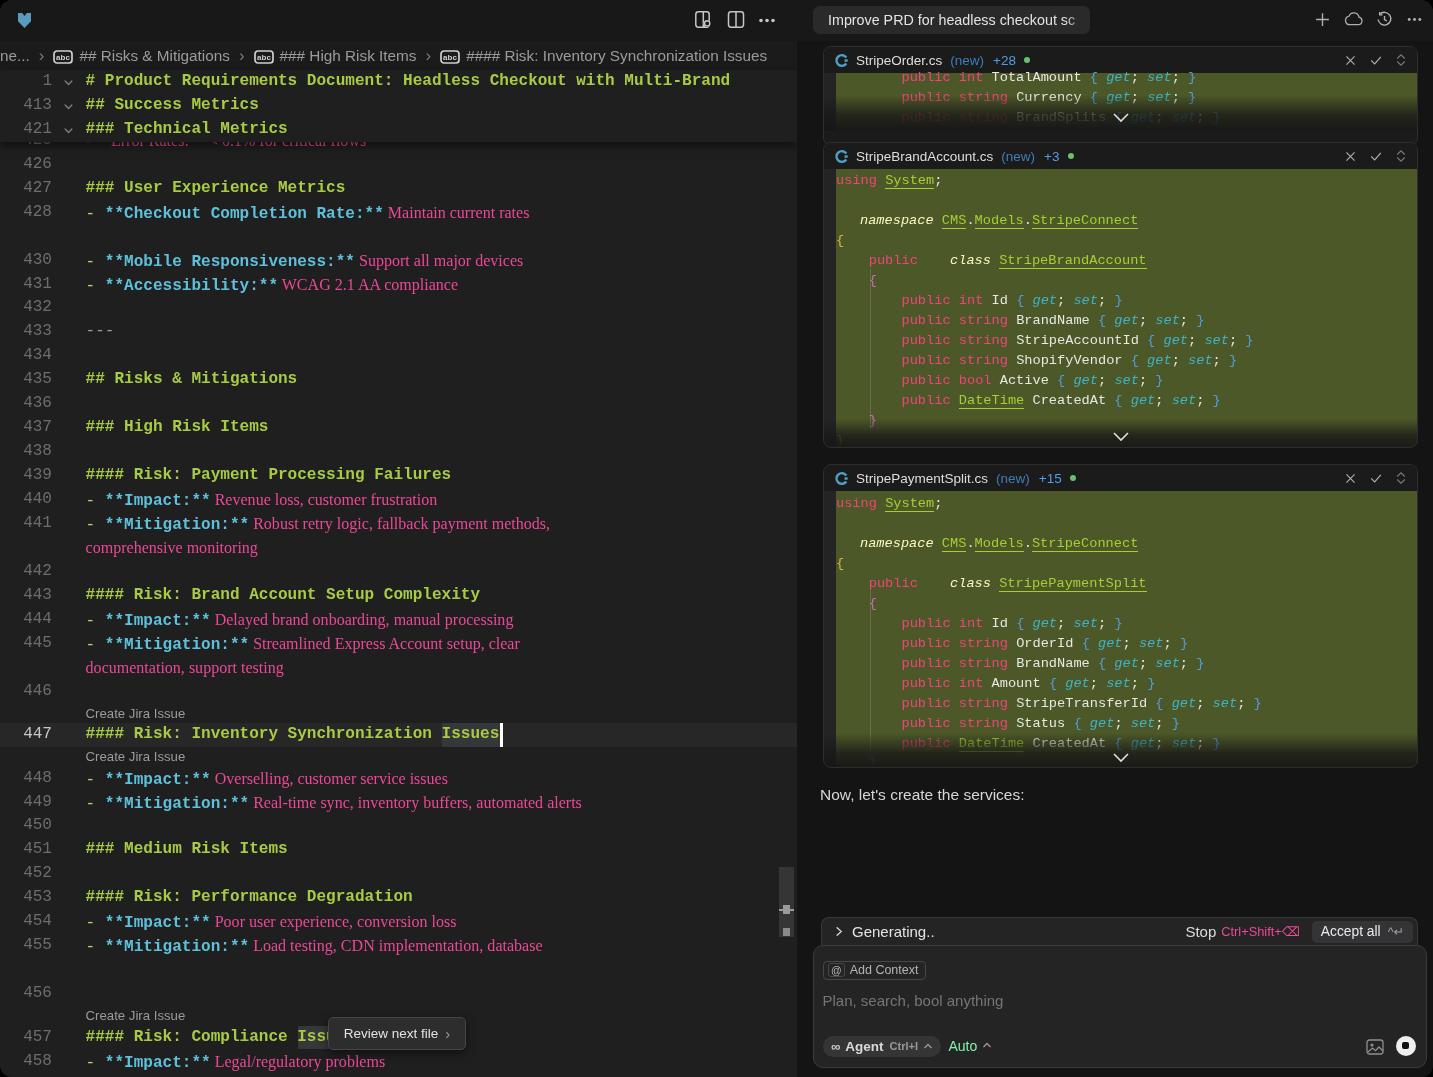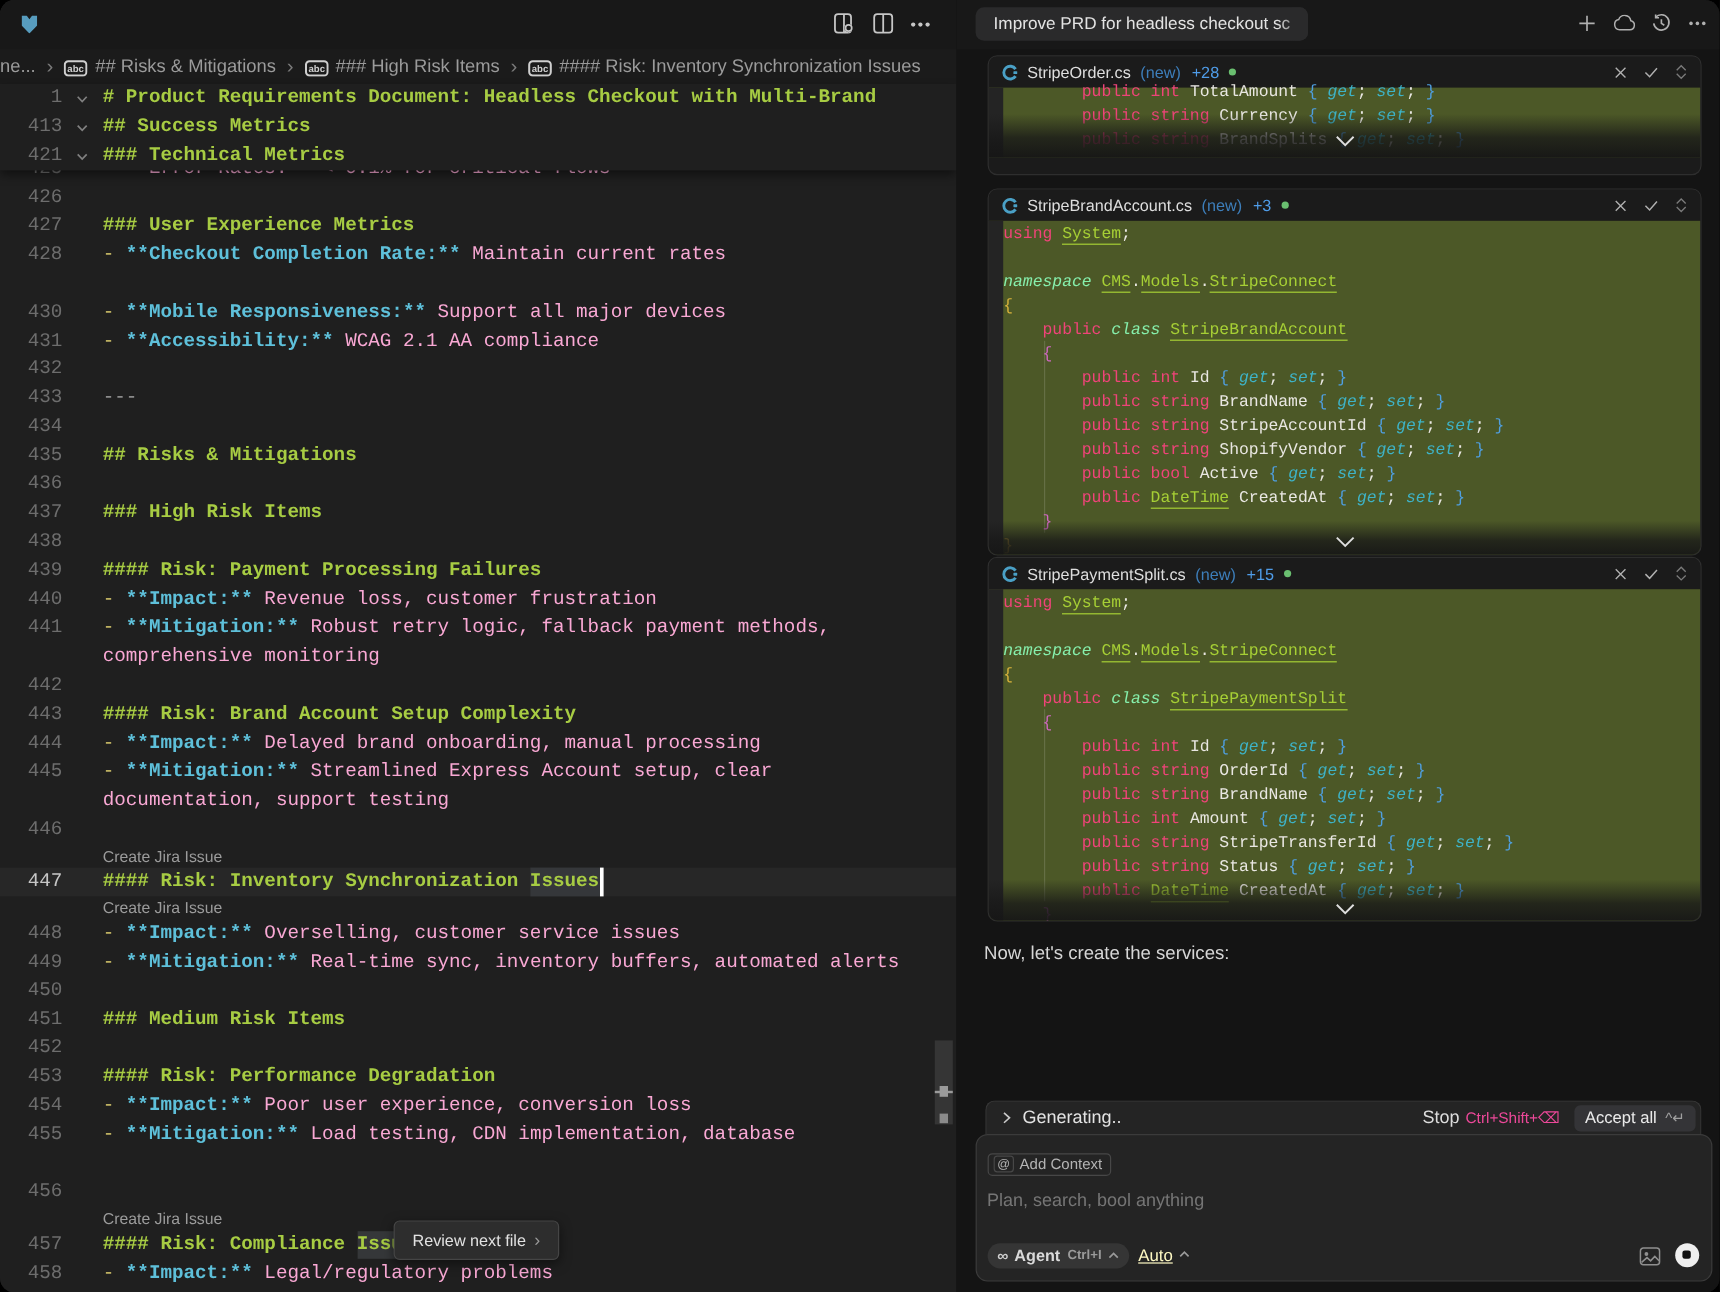--- a/index.html
+++ b/index.html
@@ -10,21 +10,21 @@
 .csep { color:#7a7a7a; margin:0 9px; font-size:17px; }
 .abc { display:inline-flex; margin-right:6px; position:relative; top:1px; }
 #code { position:absolute; left:0; top:0; width:797px; height:1077px; }
 .row { position:absolute; left:0; width:797px; height:23.95px; font:16.05px/23.95px "Liberation Mono", monospace; white-space:pre; }
 .row .num { position:absolute; left:0; top:0; width:52px; text-align:right; color:#6d6d6d; }
 .row .num.act { color:#c6c6c6; }
 .row .tx { position:absolute; left:85.6px; top:0; }
 .g { color:#a7cc43; font-weight:bold; }
 .d { color:#d5c66b; }
 .c { color:#5ec0da; font-weight:bold; }
-.k { color:#f9a8d4; }
+.k { color:#ec4899;font-family:Liberation Serif, serif; }
 .hr { color:#9b9b9b; }
 .curline { position:absolute; left:0; top:0; width:797px; height:100%; background:#272727; }
 .sel { position:absolute; top:0; height:100%; background:#35373a; }
 .wordhl { position:absolute; top:0; height:100%; background:#353739; }
 .cursor { position:absolute; width:2.6px; height:23.95px; background:#ffffff; }
 .lens { position:absolute; height:19.5px; font:13.2px/19.5px "Liberation Sans", sans-serif; color:#9b9b9b; }
 .stickywrap { position:absolute; left:0; top:70px; width:797px; height:71.5px; background:#1f1f1f; box-shadow:0 4px 8px rgba(0,0,0,0.5); }
 .srow { position:absolute; left:0; width:797px; height:23.8px; font:16.05px/23.8px "Liberation Mono", monospace; white-space:pre; }
 .srow .num { position:absolute; left:0; top:0; width:52px; text-align:right; color:#6d6d6d; }
 .srow .tx { position:absolute; left:85.6px; top:0; }
@@ -47,21 +47,21 @@
 .bnew { color:#3d7eba; font:13.5px "Liberation Sans", sans-serif; margin-left:8px; }
 .bplus { color:#4f9ce8; font:13.5px "Liberation Sans", sans-serif; margin-left:9px; }
 .bdot { width:6px; height:6px; border-radius:50%; background:#6abf70; margin-left:8px; }
 .bicons { margin-left:auto; display:flex; align-items:center; gap:12px; }
 .bbody { position:absolute; left:0; width:100%; background:#4c5827; }
 .bgut { position:absolute; left:0; top:0; width:12px; height:100%; background:#242424; }
 .iguide { position:absolute; left:46px; width:1px; background:rgba(255,255,255,0.14); }
 .crow { position:absolute; left:12px; height:20px; font:13.65px/20px "Liberation Mono", monospace; white-space:pre; color:#e9e7e2; }
 .pk { color:#ef4479; }
 .pw { color:#e9e7e2; }
-.kb { color:#86efac; font-style:italic; }
+.kb { color:#fef9c3; font-style:italic;padding-left:24px; }
 .tg { color:#a6cf35; border-bottom:1.5px solid #a6cf35; }
 .gs { color:#3eb3c7; font-style:italic; }
 .b1 { color:#d9b33c; }
 .b2 { color:#cf68c1; }
 .b3 { color:#4f9fe0; }
 .fadebot { position:absolute; left:0; bottom:0; width:100%; background:linear-gradient(180deg, rgba(26,26,26,0) 0%, rgba(24,24,24,0.78) 55%, rgba(22,22,22,0.97) 100%); }
 .bchev { position:absolute; left:50%; margin-left:-11px; }
 #nowtext { position:absolute; left:23px; top:786px; font:15.5px "Liberation Sans", sans-serif; color:#d6d6d6; }
 #genbar { position:absolute; left:24px; top:917px; width:597px; height:28px; background:#242424; border:1px solid #383838; border-bottom:none; border-radius:8px 8px 0 0; display:flex; align-items:center; }
 #genbar .gchv { margin-left:11px; }
@@ -72,21 +72,21 @@
 #acceptall .t1 { color:#eaeaea; font:500 13.8px "Liberation Sans", sans-serif; }
 #acceptall .t2 { color:#a0a0a0; font:12.5px "Liberation Sans", sans-serif; margin-left:7px; }
 #composer { position:absolute; left:15.5px; top:944.5px; width:614px; height:123px; background:#242424; border:1px solid #3b3b3b; border-radius:10px; }
 #addctx { position:absolute; left:9.5px; top:15px; height:19px; border:1px solid #474747; border-radius:4px; display:flex; align-items:center; padding:0 7px 0 4px; color:#b4b4b4; font:12.5px "Liberation Sans", sans-serif; }
 #addctx .at { border:1px solid #474747; border-radius:3px; font-size:10.5px; padding:0px 2px; margin-right:5px; color:#b4b4b4; }
 #ph { position:absolute; left:9px; top:46px; color:#757575; font:15px "Liberation Sans", sans-serif; }
 #agent { position:absolute; left:9.5px; top:90px; height:21px; background:#353535; border-radius:11px; display:flex; align-items:center; padding:0 8px; }
 #agent .inf { color:#cfcfcf; font:600 13px "Liberation Sans", sans-serif; margin-right:6px; letter-spacing:-1px; }
 #agent .nm { color:#dadada; font:600 13.5px "Liberation Sans", sans-serif; }
 #agent .kb2 { color:#9a9a9a; font:600 11px "Liberation Sans", sans-serif; margin-left:6px; }
-#auto { position:absolute; left:135px; top:92px; color:#fef9c3; font:14px "Liberation Sans", sans-serif; display:flex; align-items:center;text-decoration:underline; }
+#auto { position:absolute; left:135px; top:92px; color:#86efac; font:14px "Liberation Sans", sans-serif; display:flex; align-items:center; }
 #imgic { position:absolute; right:42px; top:93px; }
 #stopbtn { position:absolute; right:10px; top:90px; width:20px; height:20px; border-radius:50%; background:#efefef; }
 #stopbtn div { position:absolute; left:6.2px; top:6.2px; width:7.6px; height:7.6px; border-radius:2px; background:#111; }
 .chup { display:inline-block; margin-left:5px; }
 </style></head><body>
 <div id="win">
   <div id="editor">
     <div id="code">
 <div class="row" style="top:128.9px"><span class="num">425</span><span class="tx"><span class="k">- **Error Rates:** &lt; 0.1% for critical flows</span></span></div>
 <div class="row" style="top:152.8px"><span class="num">426</span></div>
@@ -244,21 +244,21 @@
           <div class="bgut"></div>
           <div class="crow" style="top:-5px">        <span class="pk">public</span> <span class="pk">int</span> <span class="pw">TotalAmount</span> <span class="b3">{</span> <span class="gs">get</span><span class="pw">;</span> <span class="gs">set</span><span class="pw">;</span> <span class="b3">}</span></div>
 <div class="crow" style="top:15px">        <span class="pk">public</span> <span class="pk">string</span> <span class="pw">Currency</span> <span class="b3">{</span> <span class="gs">get</span><span class="pw">;</span> <span class="gs">set</span><span class="pw">;</span> <span class="b3">}</span></div>
 <div class="crow" style="top:35px">        <span class="pk">public</span> <span class="pk">string</span> <span class="pw">BrandSplits</span> <span class="b3">{</span> <span class="gs">get</span><span class="pw">;</span> <span class="gs">set</span><span class="pw">;</span> <span class="b3">}</span></div>
 <div class="fadebot" style="height:36px"></div>
           <svg class="bchev" style="top:38px" width="22" height="14" viewBox="0 0 22 14">
             <path d="M4 3l7 7 7-7" fill="none" stroke="#dedede" stroke-width="1.6"></path>
           </svg>
         </div>
       </div>
-    <div class="cblock" style="top:157px;height:306px">
+    <div class="cblock" style="top:142px;height:306px">
         <div class="bhead" style="height:26px">
           <svg width="15" height="15" viewBox="0 0 16 16" style="margin:0 7px 0 0;flex:none">
             <path d="M14.2 4.1A7 7 0 1 0 14.2 11.9 L12 10.4 A4.4 4.4 0 1 1 12 5.6 Z" fill="#4aa0c6"></path>
             <rect x="11.2" y="6.7" width="3.4" height="2.6" rx="0.6" fill="#4aa0c6"></rect>
           </svg>
           <span class="bfile">StripeBrandAccount.cs</span>
           <span class="bnew">(new)</span>
           <span class="bplus">+3</span>
           <span class="bdot"></span>
           <span class="bicons">

